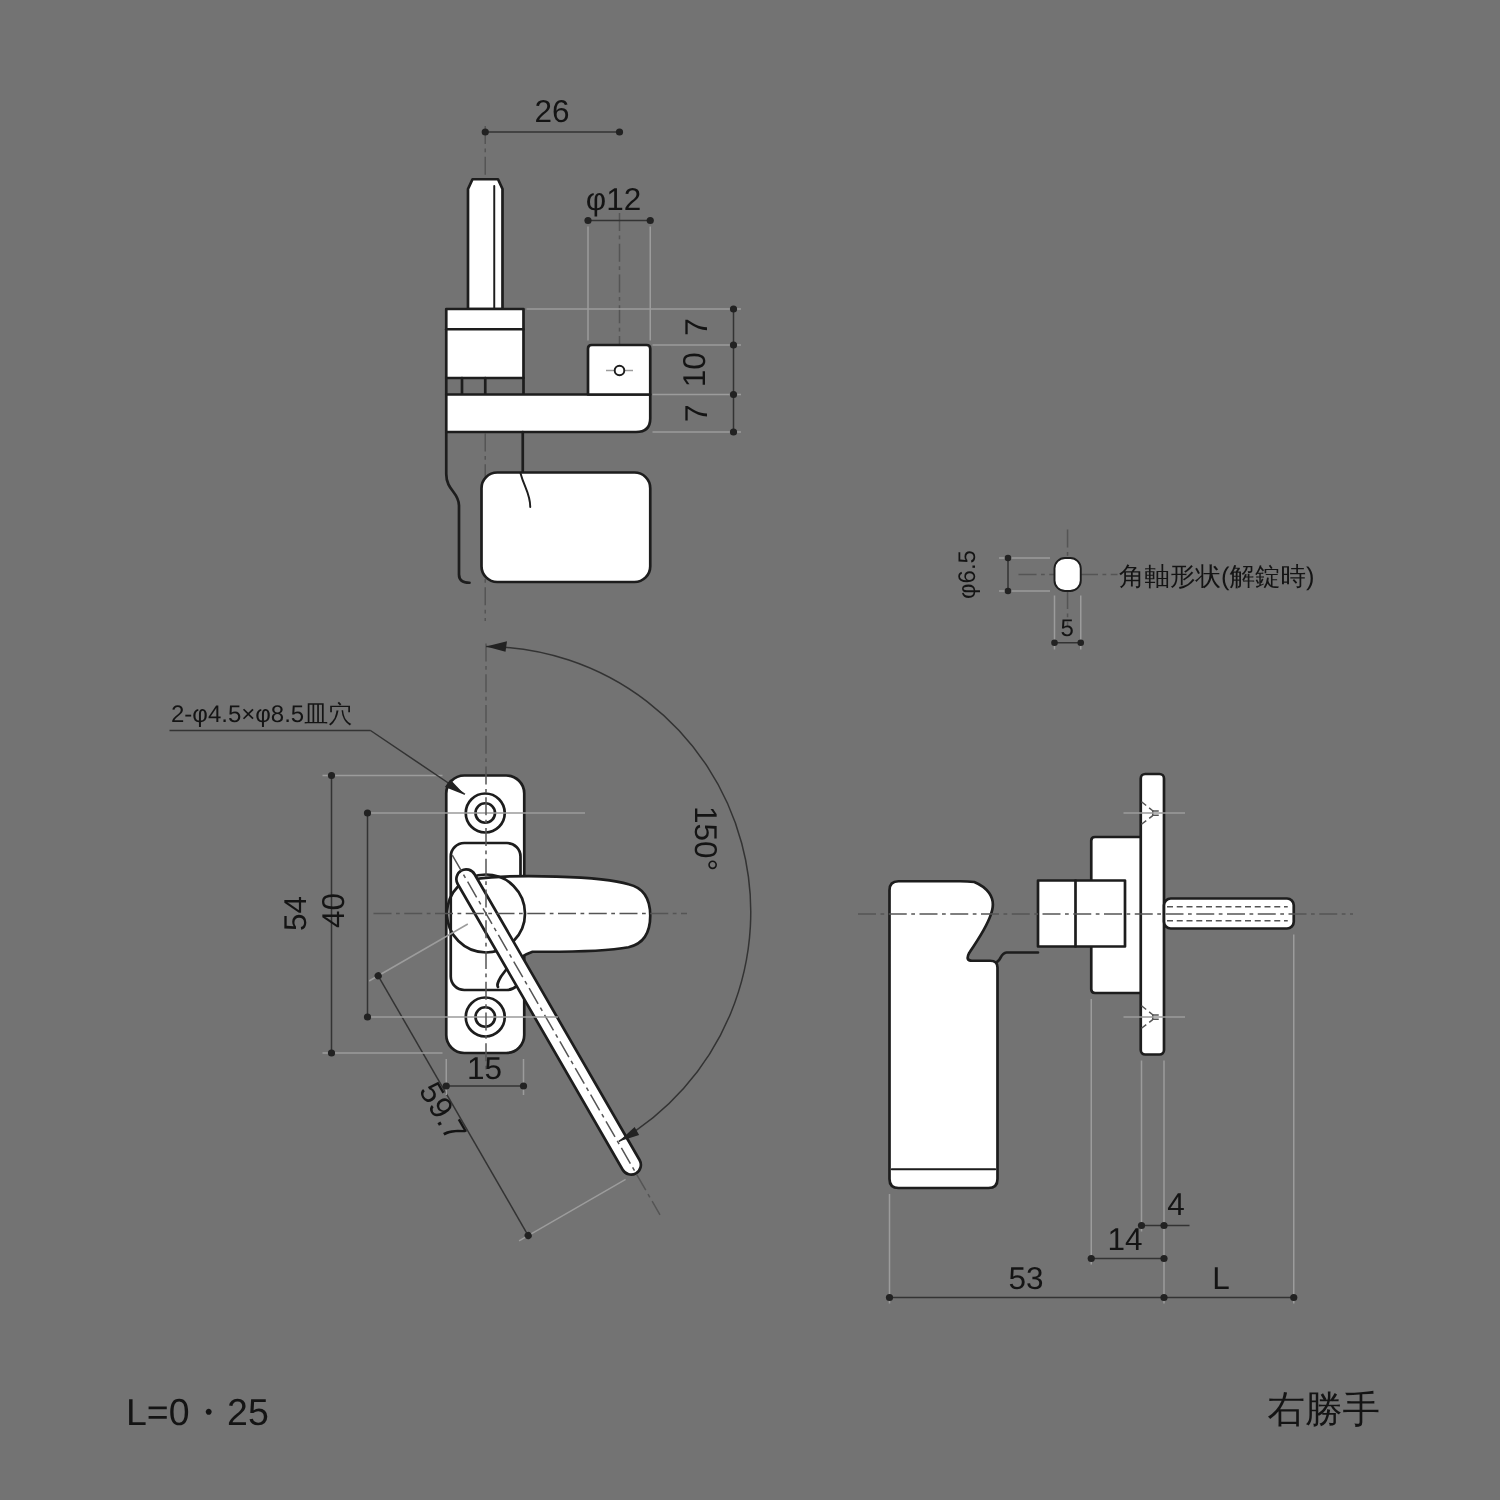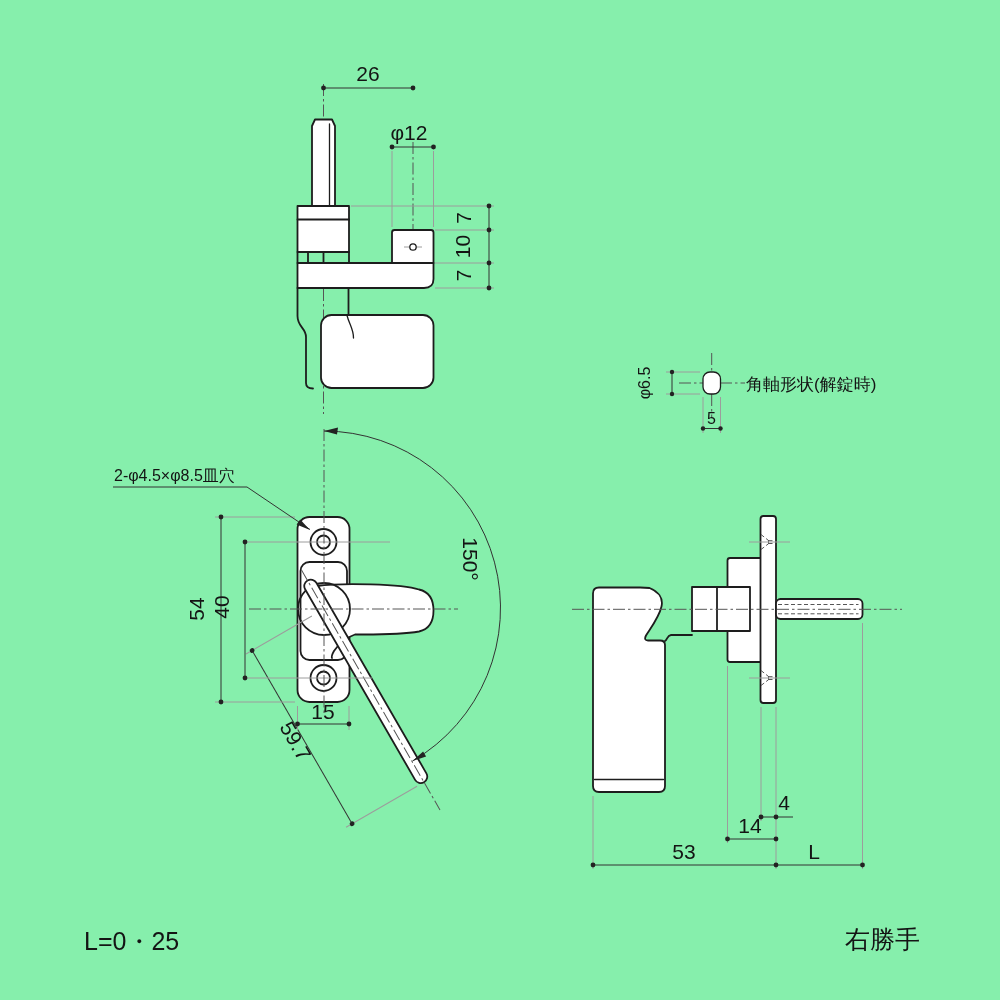--- a/index.html
+++ b/index.html
@@ -1,16 +1,16 @@
 <!DOCTYPE html>
 <html><head>
 <meta charset="utf-8">
 <style>
   html,body{margin:0;padding:0;background:#fff;}
-  #stage{position:relative;width:1000px;height:1000px;background:#86efac;overflow:hidden;}
+  #stage{position:relative;width:1000px;height:1000px;background:#737373;overflow:hidden;}
   svg{display:block;}
   .ol  {stroke:#1d1d1d;stroke-width:1.8;fill:none;stroke-linecap:round;stroke-linejoin:round;}
   .olf {stroke:#1d1d1d;stroke-width:1.8;fill:#ffffff;stroke-linejoin:round;}
   .thin{stroke-width:1.3;}
   .dim {stroke:#333;stroke-width:1;fill:none;}
   .ext {stroke:#9c9c9c;stroke-width:1;fill:none;}
   .cl  {stroke:#555;stroke-width:1;fill:none;stroke-dasharray:12 3 2.5 3;}
   .hid {stroke:#555;stroke-width:1;fill:none;stroke-dasharray:4 2.5;}
   .dot {fill:#222;stroke:none;}
   .arr {fill:#222;stroke:none;}

